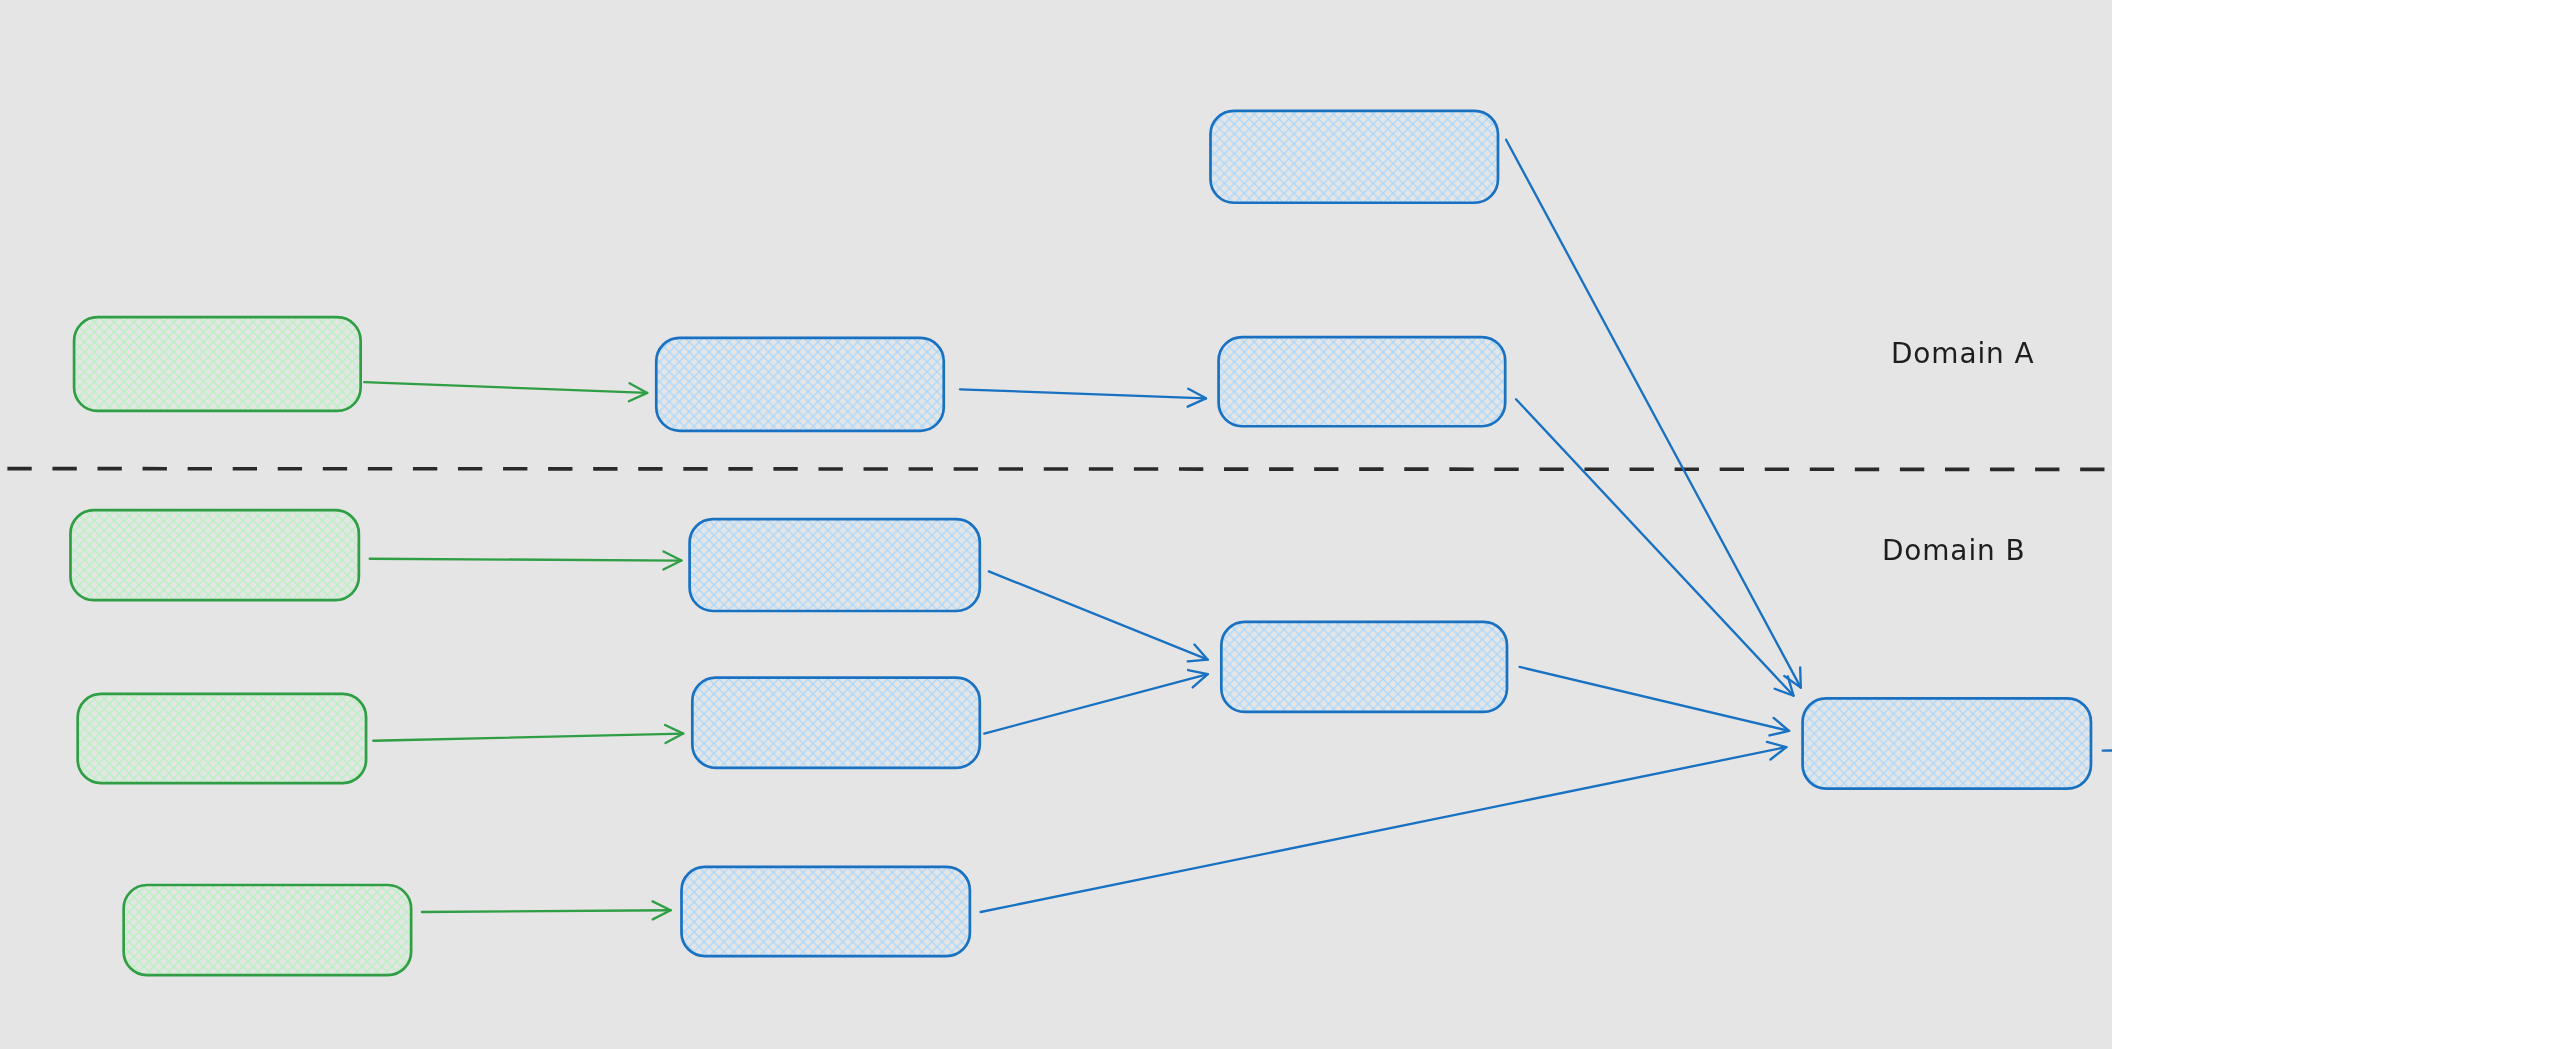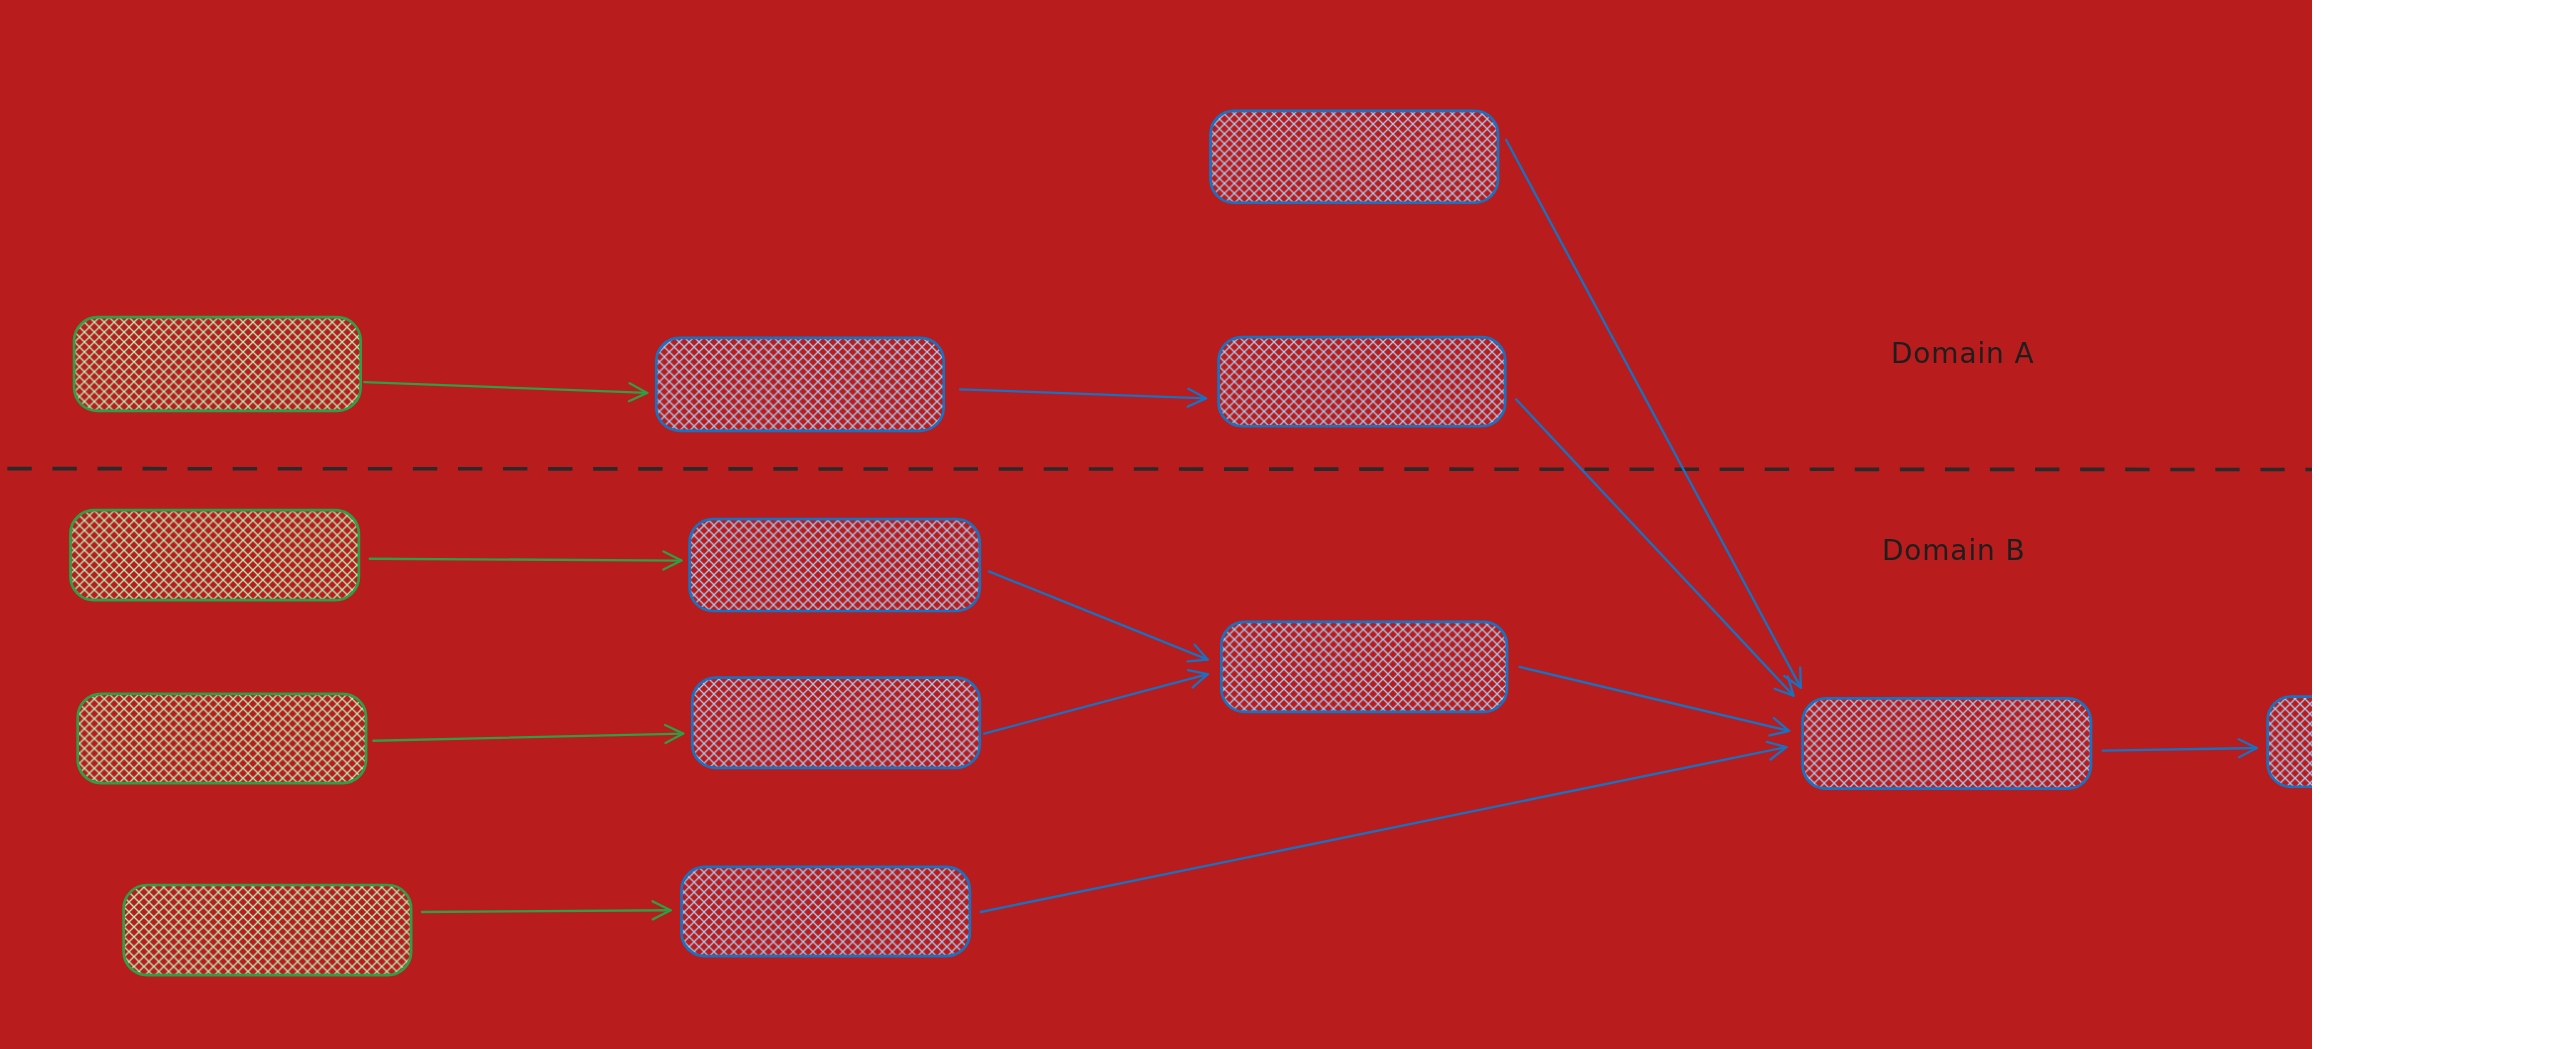--- a/index.html
+++ b/index.html
@@ -5,23 +5,23 @@
   html, body {
     margin: 0;
     padding: 0;
     background: #ffffff;
     width: 2576px;
     height: 1049px;
     font-family: "DejaVu Sans", sans-serif;
   }
   #canvas-wrap {
     position: relative;
-    width: 2312px;
+    width: 2112px;
     height: 1049px;
-    background: #b91c1c;
+    background: #e5e5e5;
     overflow: hidden;
   }
   svg#diagram-svg {
     display: block;
     width: 2576px;
     height: 1049px;
   }
   .domain-label {
     font-family: "DejaVu Sans", cursive, sans-serif;
     font-size: 31px;

